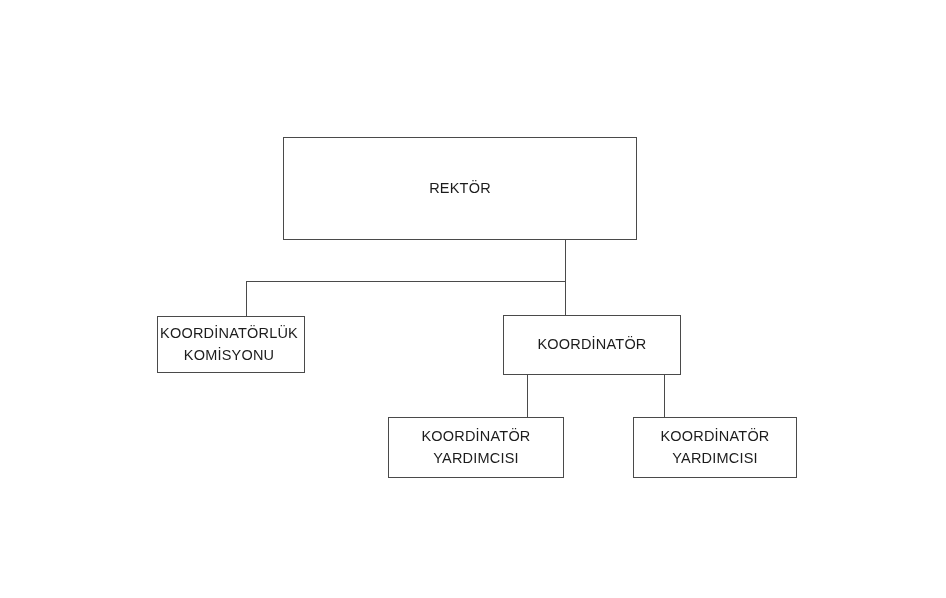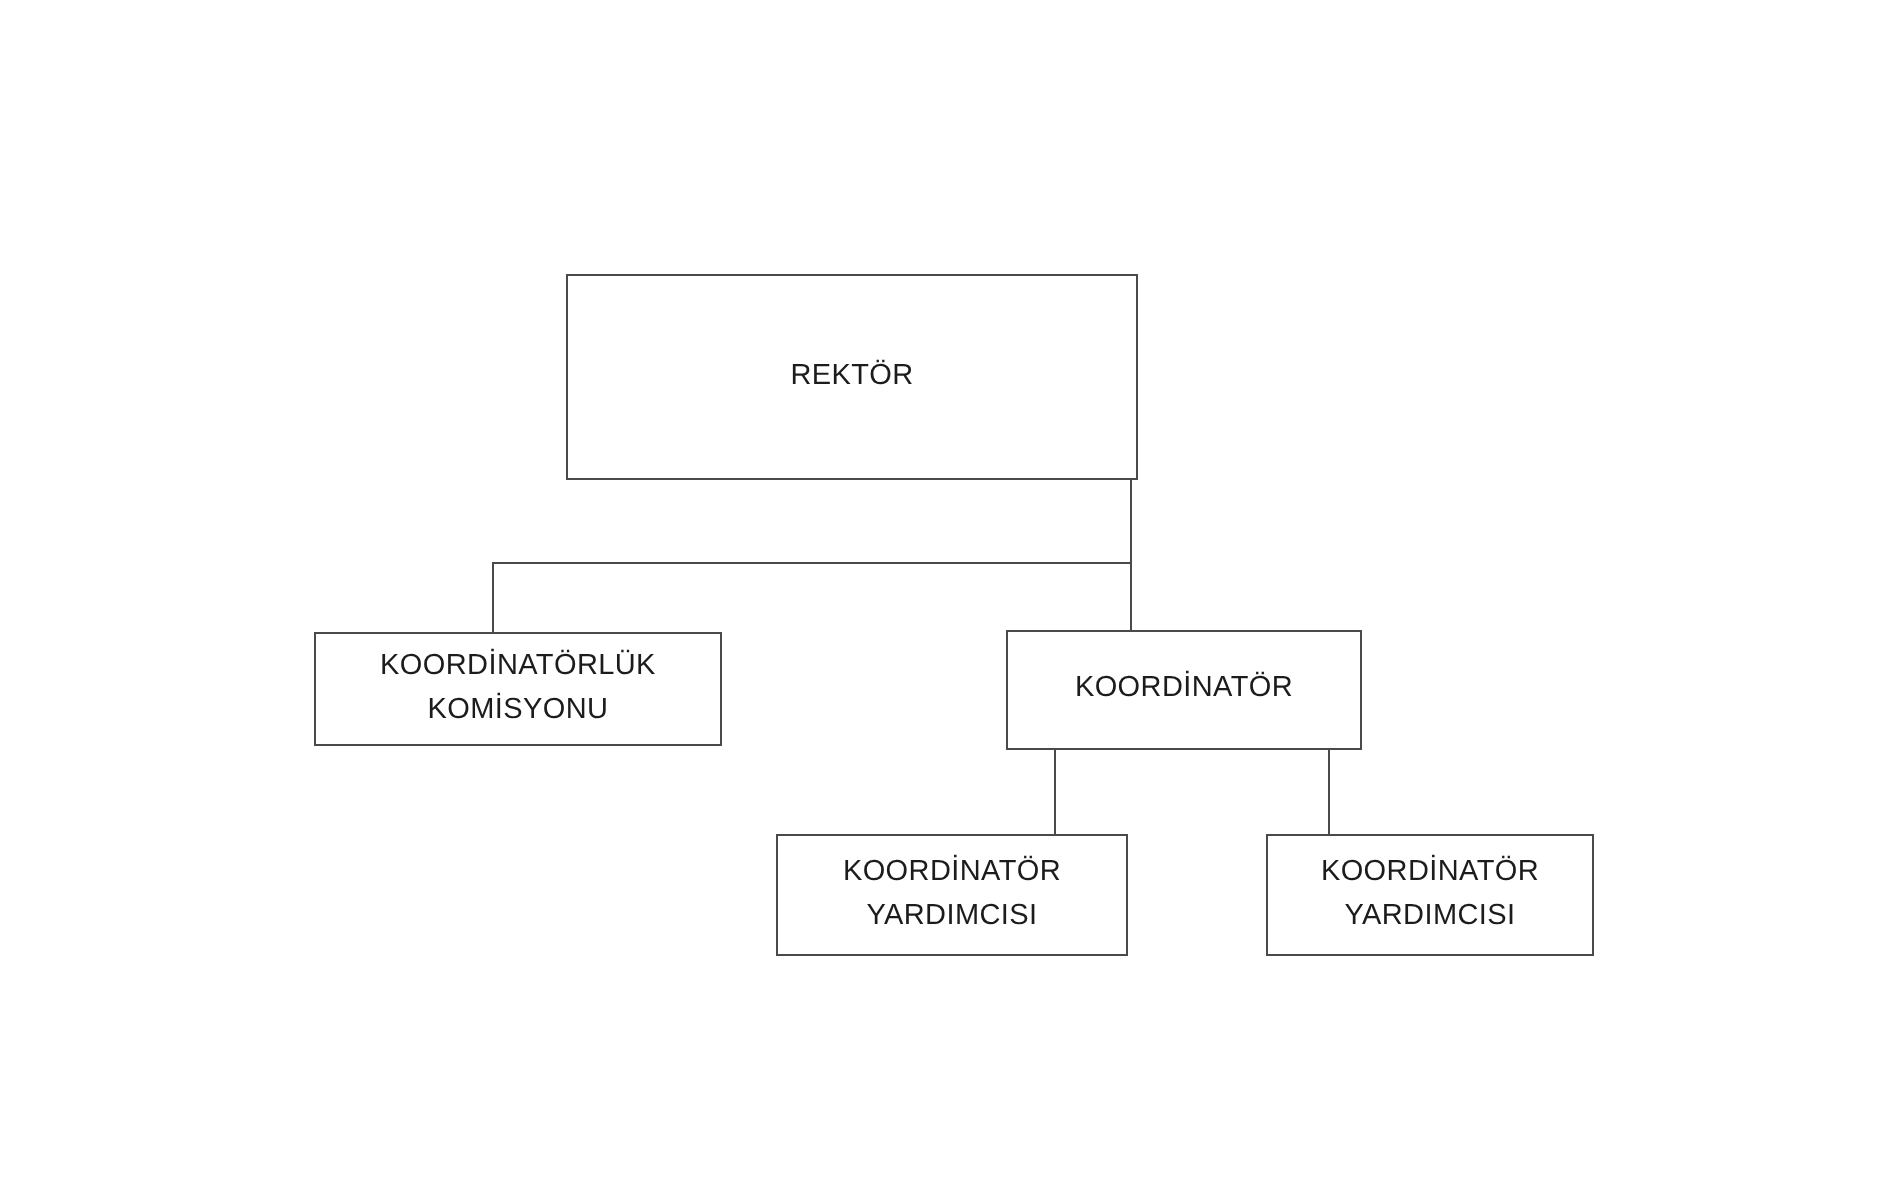--- a/index.html
+++ b/index.html
@@ -51,25 +51,25 @@
 
 <div id="canvas">
 
   <div class="connector v" style="left:565px; top:240px; height:75px;"></div>
   <div class="connector h" style="left:246px; top:281px; width:320px;"></div>
   <div class="connector v" style="left:246px; top:281px; height:35px;"></div>
 
   <div class="connector v" style="left:527px; top:375px; height:42px;"></div>
   <div class="connector v" style="left:664px; top:375px; height:42px;"></div>
 
-  <div class="node" style="left:283px; top:137px; width:286px; height:103px;">
+  <div class="node" style="left:283px; top:137px; width:354px; height:103px;">
     <span class="label">REKTÖR</span>
   </div>
 
-  <div class="node" style="left:157px; top:316px; width:204px; height:57px;">
+  <div class="node" style="left:157px; top:316px; width:148px; height:57px;justify-content:flex-end;">
     <span class="label">KOORDİNATÖRLÜK
 KOMİSYONU</span>
   </div>
 
   <div class="node" style="left:503px; top:315px; width:178px; height:60px;">
     <span class="label">KOORDİNATÖR</span>
   </div>
 
   <div class="node" style="left:388px; top:417px; width:176px; height:61px;">
     <span class="label">KOORDİNATÖR

